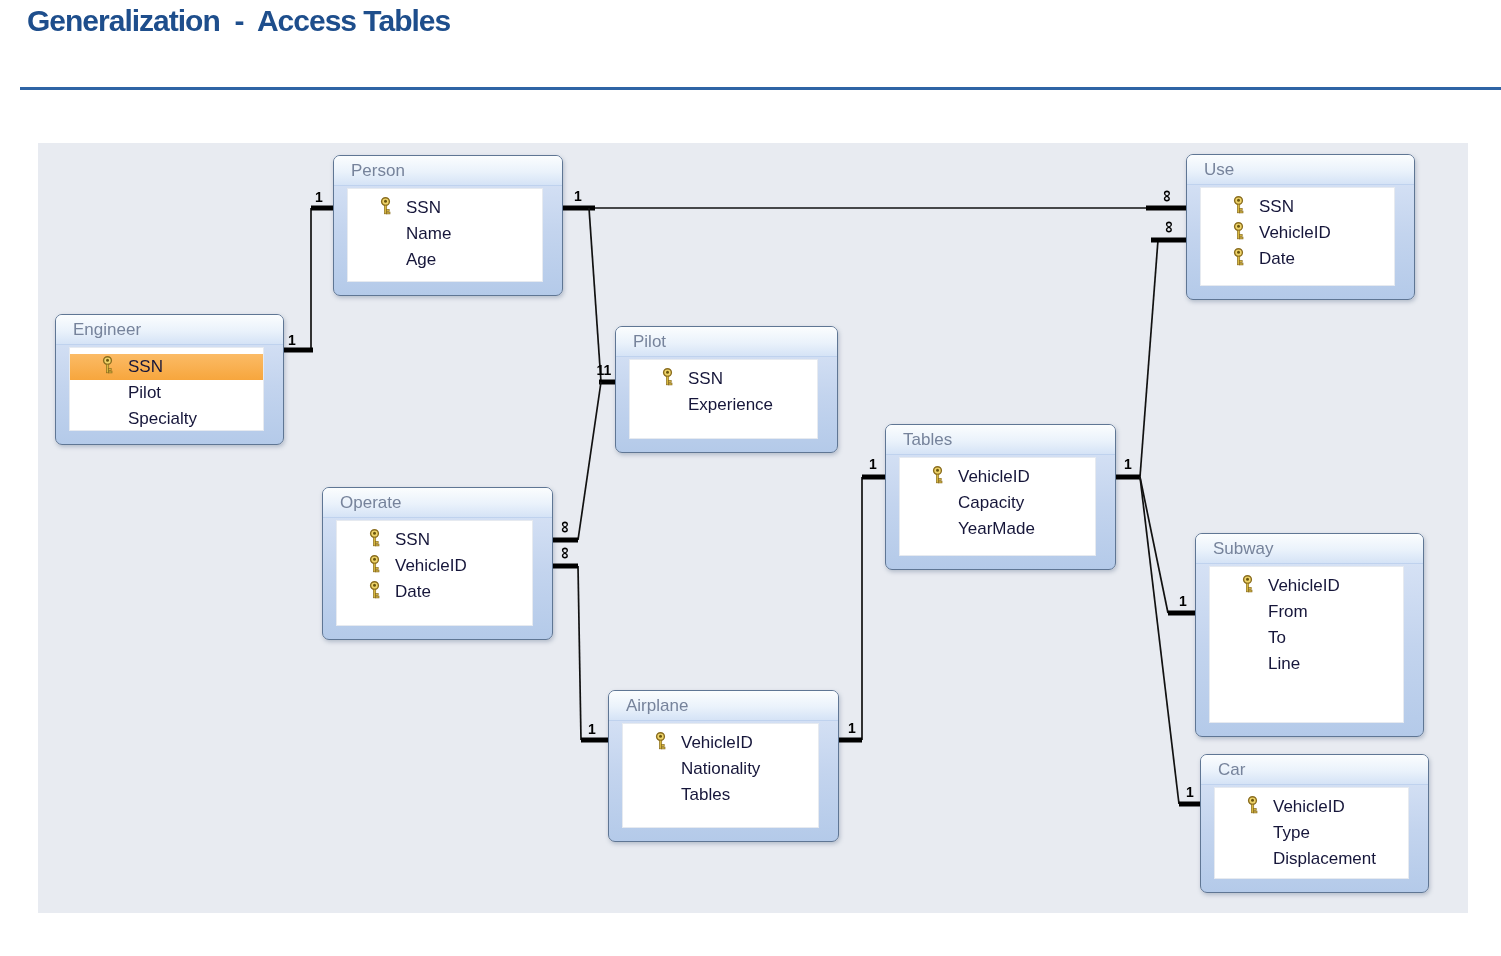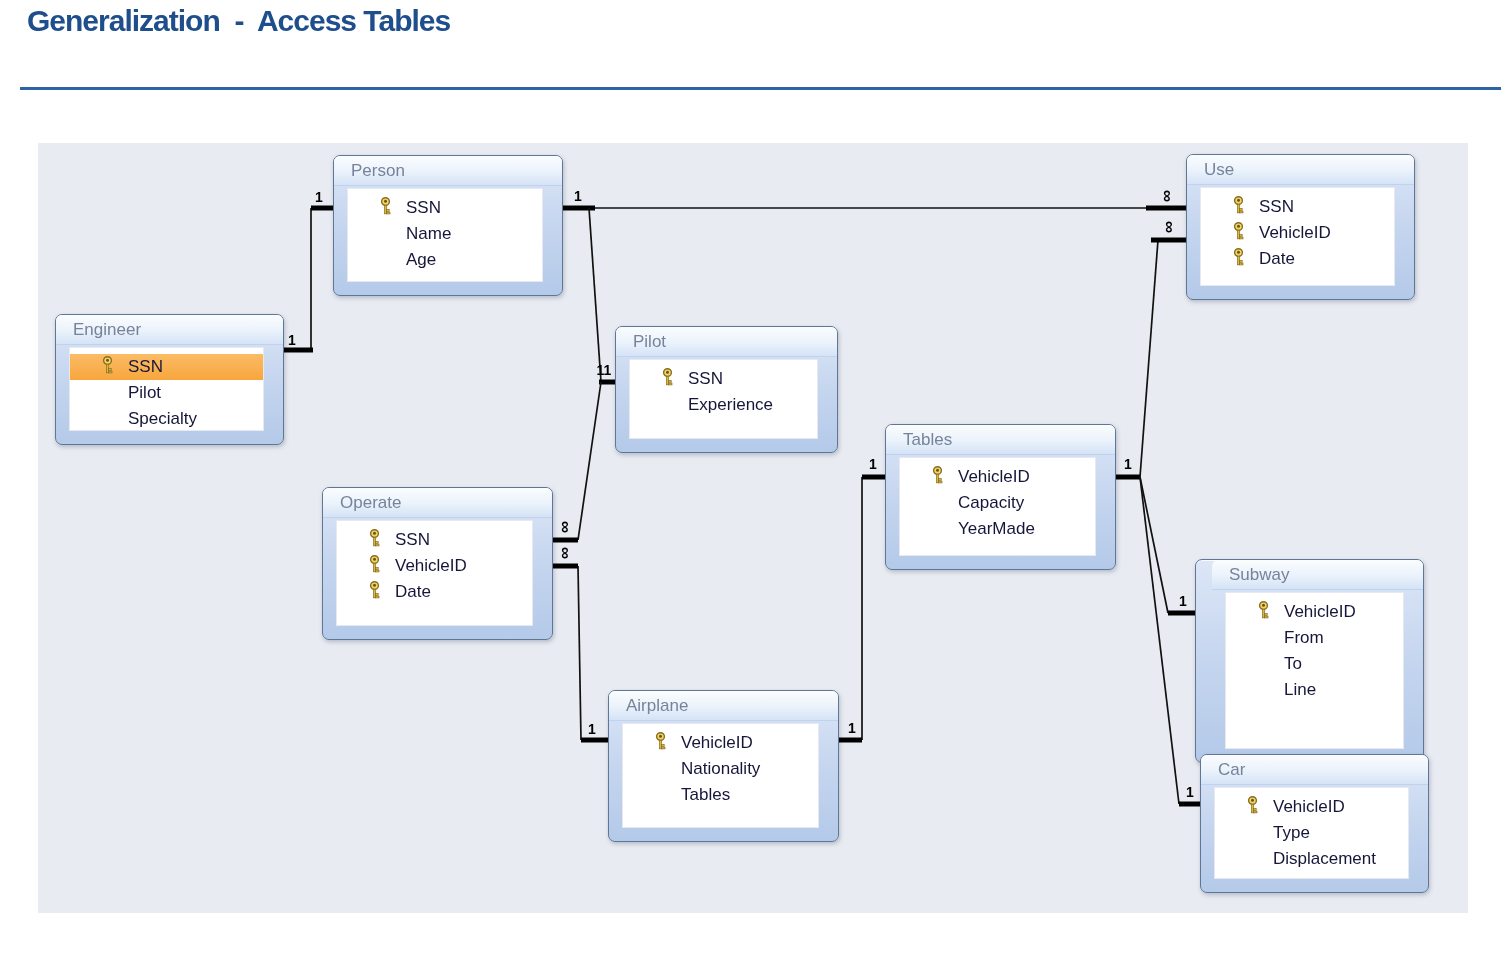--- a/index.html
+++ b/index.html
@@ -280,21 +280,21 @@
                 <circle cx="6.5" cy="4.3" r="1.5" fill="#6B560F"></circle>
                 <rect x="5.4" y="8.2" width="2.3" height="8.6" fill="#D9B93F" stroke="#8A6D1F" stroke-width="0.7"></rect>
                 <rect x="7.6" y="12.6" width="2.6" height="1.7" fill="#D9B93F" stroke="#8A6D1F" stroke-width="0.7"></rect>
                 <rect x="7.6" y="15.1" width="3.4" height="1.8" fill="#D9B93F" stroke="#8A6D1F" stroke-width="0.7"></rect>
               </svg></span>
           </span>
           <span class="fname">Date</span>
         </div>
       </div>
     </div>
-    <div class="tbl" style="left: 1195px; top: 559px; width: 229px; height: 204px; padding-left: 16px;">
+    <div class="tbl" style="left: 1195px; top: 533px; width: 229px; height: 204px;">
       <div class="tbl-header">
         <span>Subway</span>
       </div>
       <div class="tbl-body">
         <div class="row">
           <span class="keycell">
             <span><svg width="13" height="18" viewBox="0 0 13 18">
                 <circle cx="6.5" cy="4.6" r="3.9" fill="#EFD469" stroke="#8A6D1F" stroke-width="1.4"></circle>
                 <circle cx="6.5" cy="4.3" r="1.5" fill="#6B560F"></circle>
                 <rect x="5.4" y="8.2" width="2.3" height="8.6" fill="#D9B93F" stroke="#8A6D1F" stroke-width="0.7"></rect>

